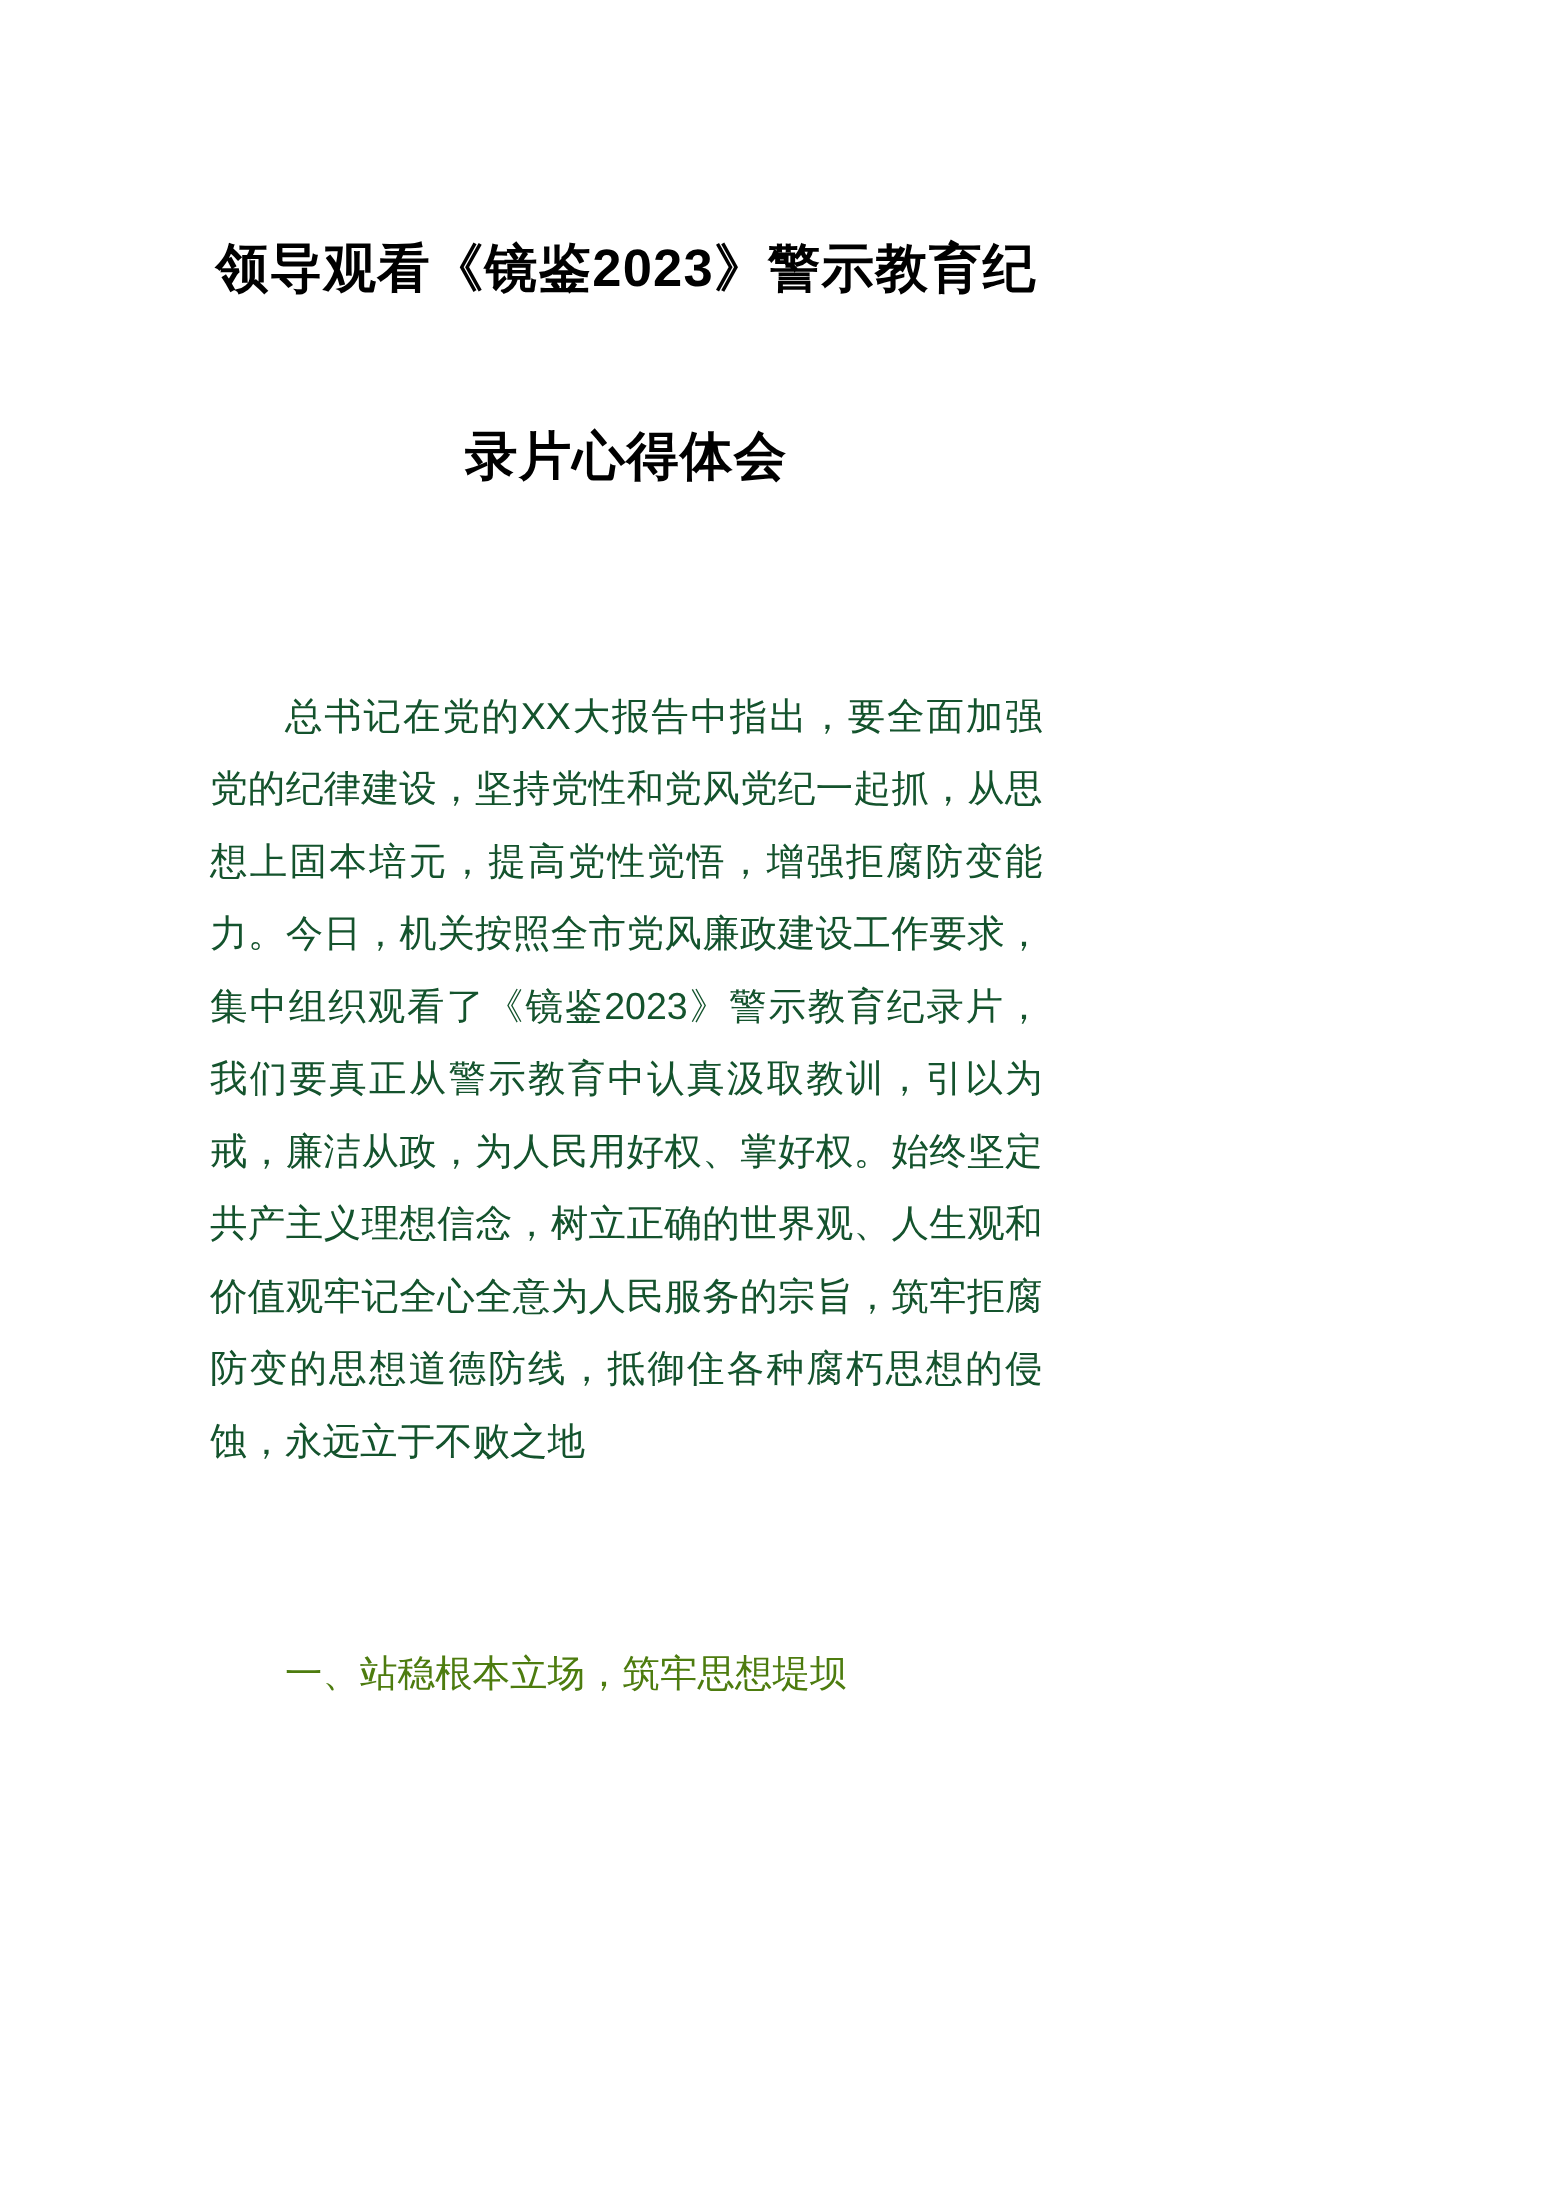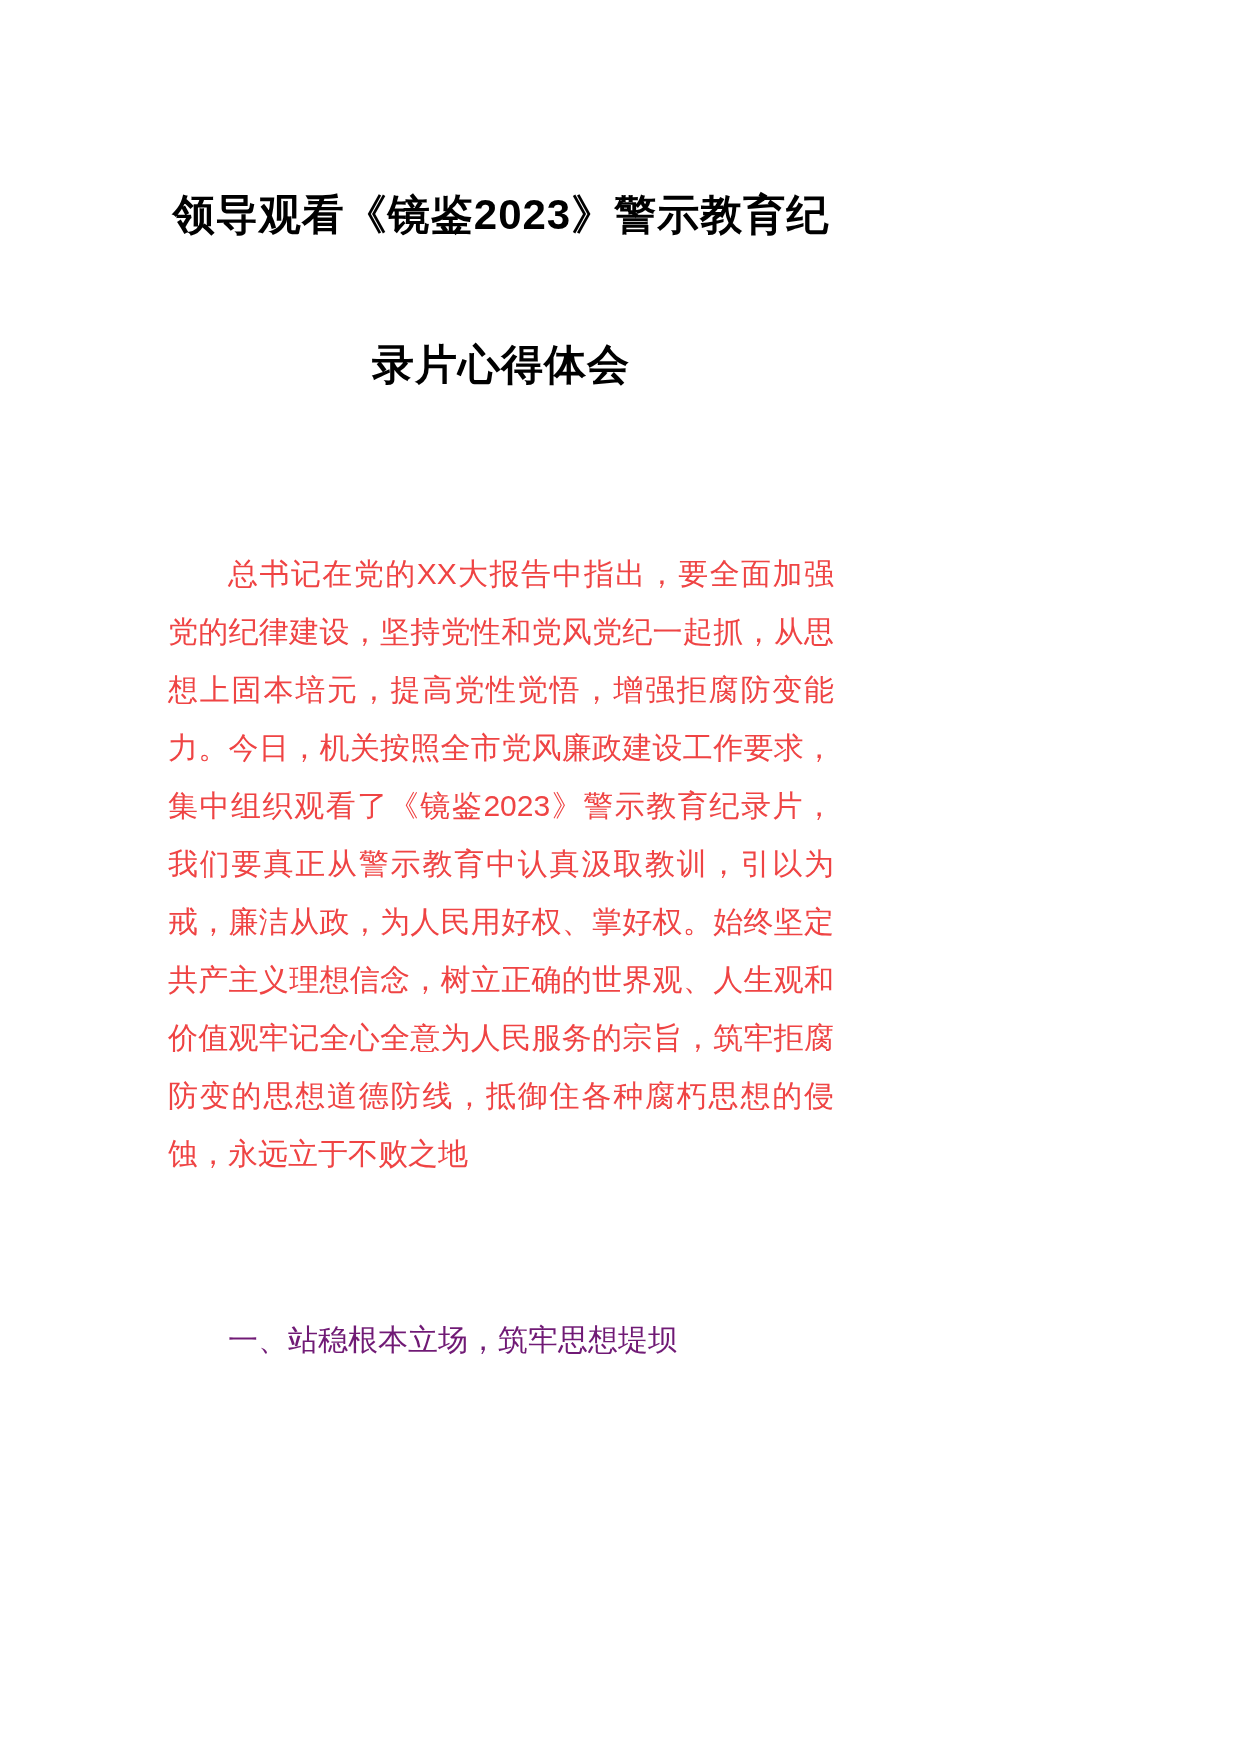--- a/index.html
+++ b/index.html
@@ -27,34 +27,34 @@
     letter-spacing: 1px;
     color: #000000;
   }
   .doc-para {
     margin: 0;
     font-size: 30px;
     line-height: 58px;
     text-align: justify;
     text-align-last: left;
     text-indent: 2em;
-    color: #ef4444;
+    color: #14532d;
     word-break: normal;
     overflow-wrap: break-word;
   }
   .para-1 {
     margin-top: 105px;
   }
   .doc-heading {
     margin: 128px 0 0 0;
     font-size: 30px;
     font-weight: 400;
     line-height: 58px;
     text-indent: 2em;
-    color: #701a75;
+    color: #4d7c0f;
   }
   .para-2 {
     margin-top: 55px;
   }
 </style>
 </head>
 <body>
 
 <div class="page">
 

